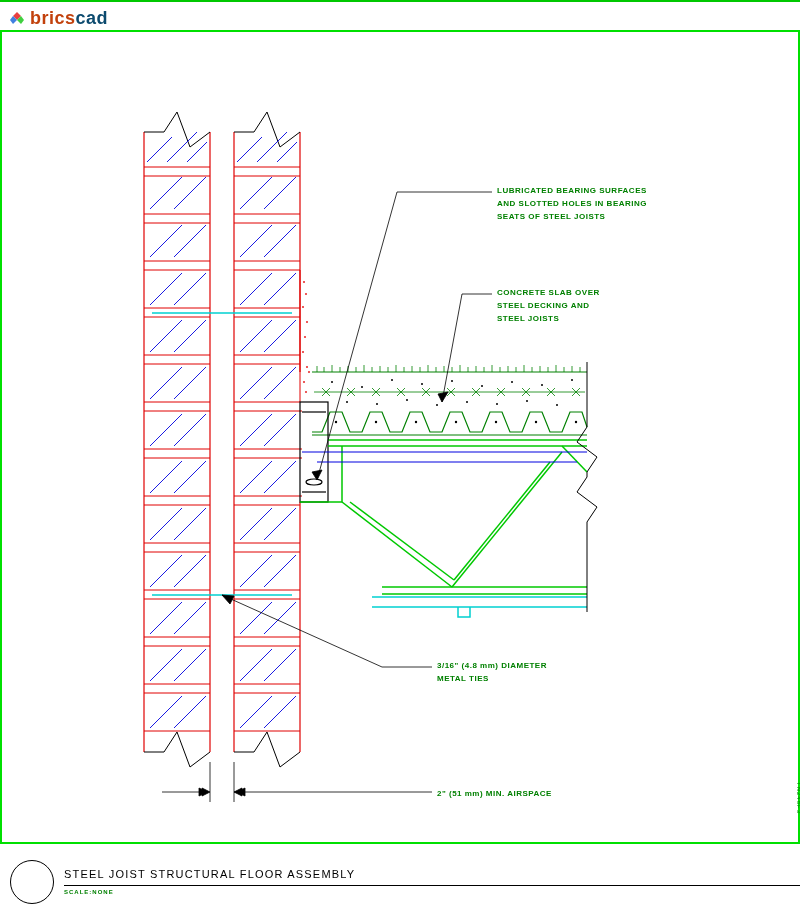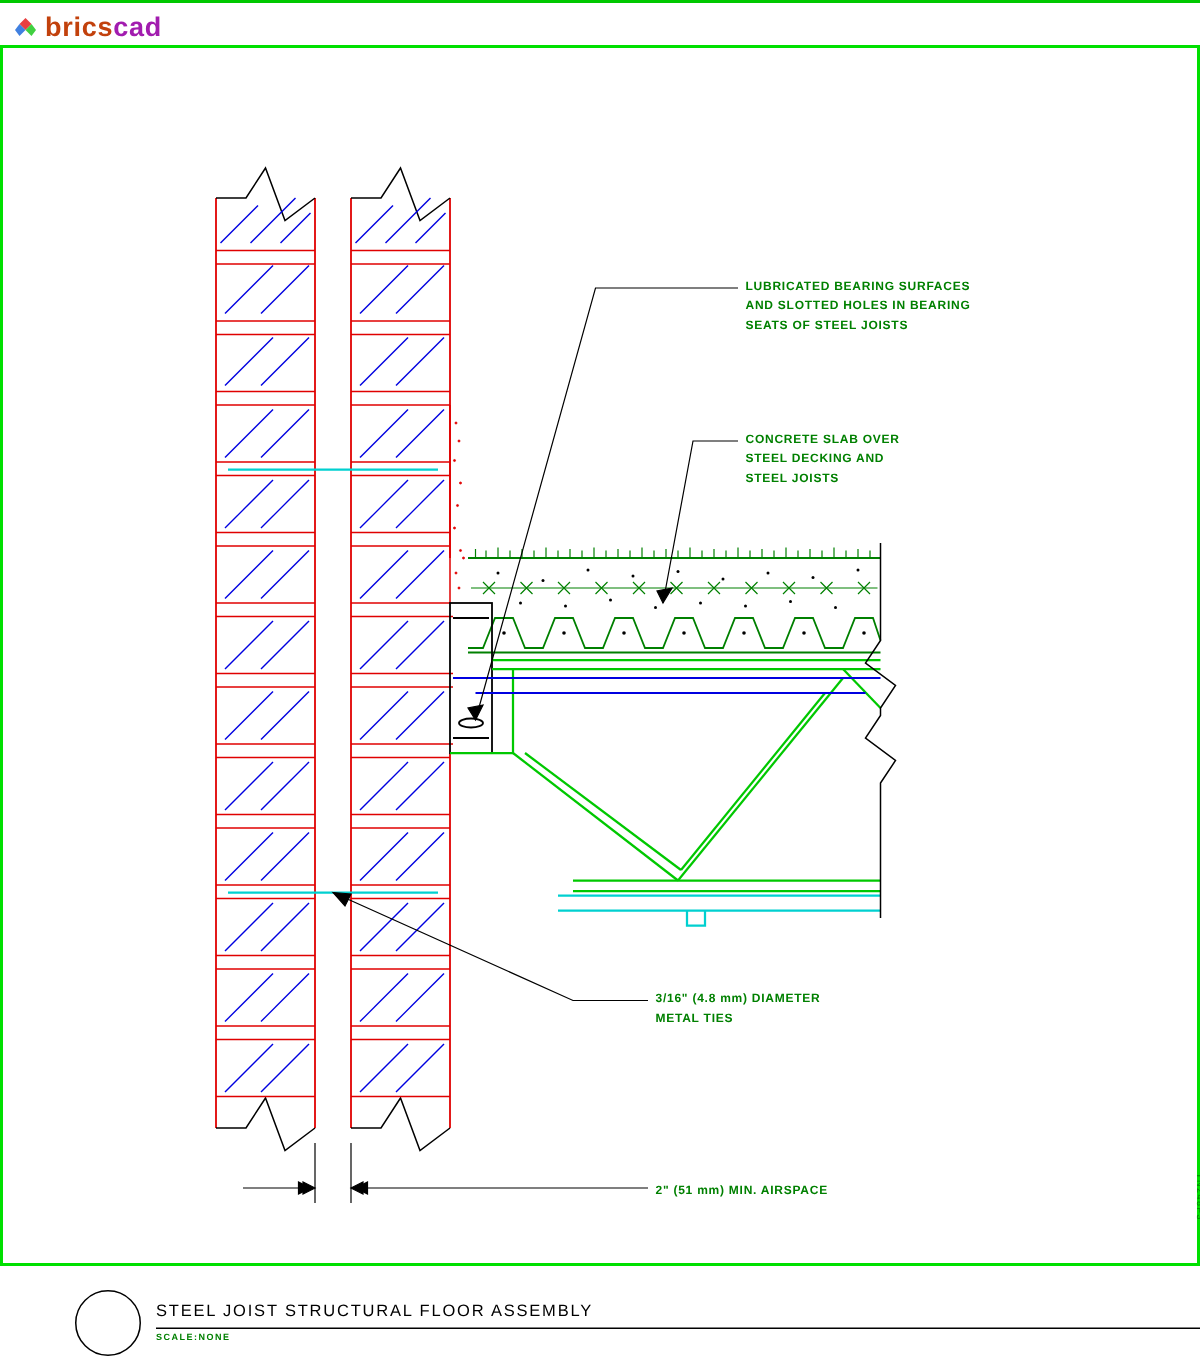--- a/index.html
+++ b/index.html
@@ -24,21 +24,21 @@
       width: 14px;
       height: 14px;
       position: relative;
     }
     .brand {
       font-size: 18px;
       font-weight: bold;
       letter-spacing: 0.5px;
     }
     .brand-brics { color: #c2410c; }
-    .brand-cad { color: #a21caf; }
+    .brand-cad { color: #0c4a6e; }
     .drawing-area {
       position: absolute;
       top: 30px;
       left: 0;
       right: 0;
       bottom: 70px;
       border: 2px solid #00e000;
     }
     .annotation {
       position: absolute;
@@ -50,21 +50,20 @@
       line-height: 1.6;
     }
     .title-block {
       position: absolute;
       bottom: 0;
       left: 0;
       right: 0;
       height: 65px;
       display: flex;
       align-items: center;
-      padding-left: 40px;
     }
     .title-circle {
       width: 44px;
       height: 44px;
       border: 1px solid #000;
       border-radius: 50%;
       margin: 0 10px;
     }
     .title-text {
       flex: 1;

